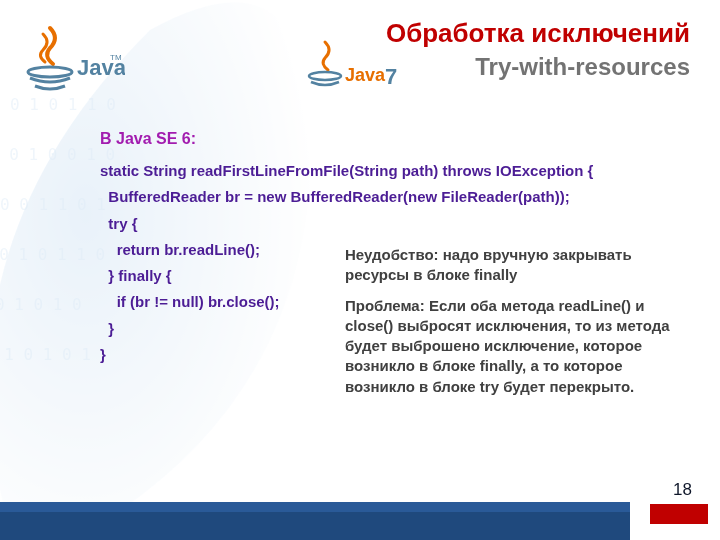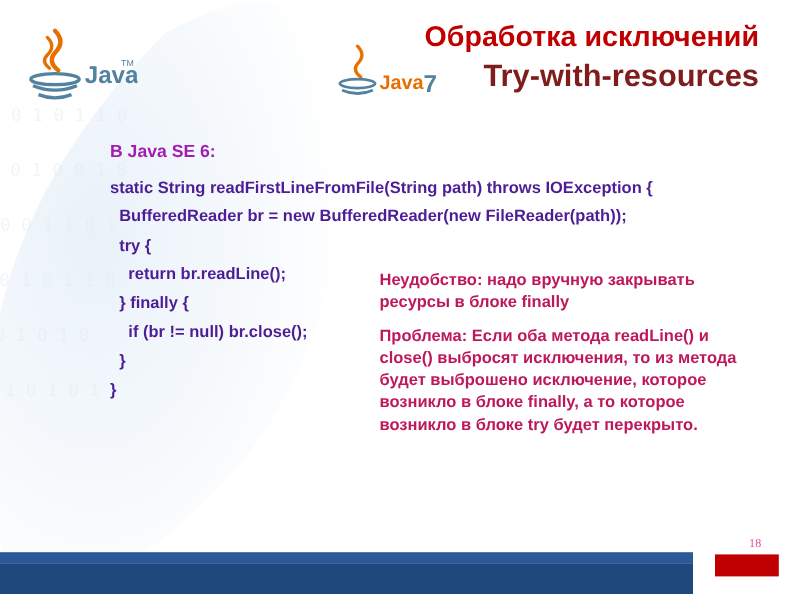--- a/index.html
+++ b/index.html
@@ -23,22 +23,22 @@
     right: 30px;
     top: 18px;
     text-align: right;
   }
   .title {
     color: #c00000;
     font-size: 26px;
     font-weight: bold;
   }
   .subtitle {
-    color: #7f1d1d;
-    font-size: 28px;
+    color: #737373;
+    font-size: 24px;
     font-weight: bold;
     margin-top: 4px;
   }
   .java-logo {
     position: absolute;
     left: 15px; top: 20px;
   }
   .java7-logo {
     position: absolute;
     left: 300px; top: 36px;
@@ -63,21 +63,21 @@
     white-space: pre;
     font-family: Arial, Helvetica, sans-serif;
   }
   .notes {
     position: absolute;
     left: 345px;
     top: 245px;
     width: 345px;
     font-size: 15px;
     font-weight: bold;
-    color: #be185d;
+    color: #404040;
     line-height: 1.35;
   }
   .notes p { margin-bottom: 10px; }
   .footer-bar {
     position: absolute;
     left: 0; bottom: 0;
     width: 100%;
     height: 36px;
   }
   .footer-dark {
@@ -95,23 +95,22 @@
   .footer-red {
     position: absolute;
     right: 12px; bottom: 16px;
     width: 58px; height: 20px;
     background: #c00000;
   }
   .page-num {
     position: absolute;
     right: 28px;
     bottom: 40px;
-    color: #ec4899;
-    font-size: 11px;
-    font-family: Liberation Serif, serif;
+    color: #0f172a;
+    font-size: 17px;
   }
 </style>
 </head>
 <body>
 
 <svg class="bg-swirl" viewBox="0 0 380 540">
   <defs>
     <radialGradient id="g1" cx="30%" cy="40%" r="70%">
       <stop offset="0%" stop-color="#9ec5e8"></stop>
       <stop offset="100%" stop-color="#ffffff"></stop>

